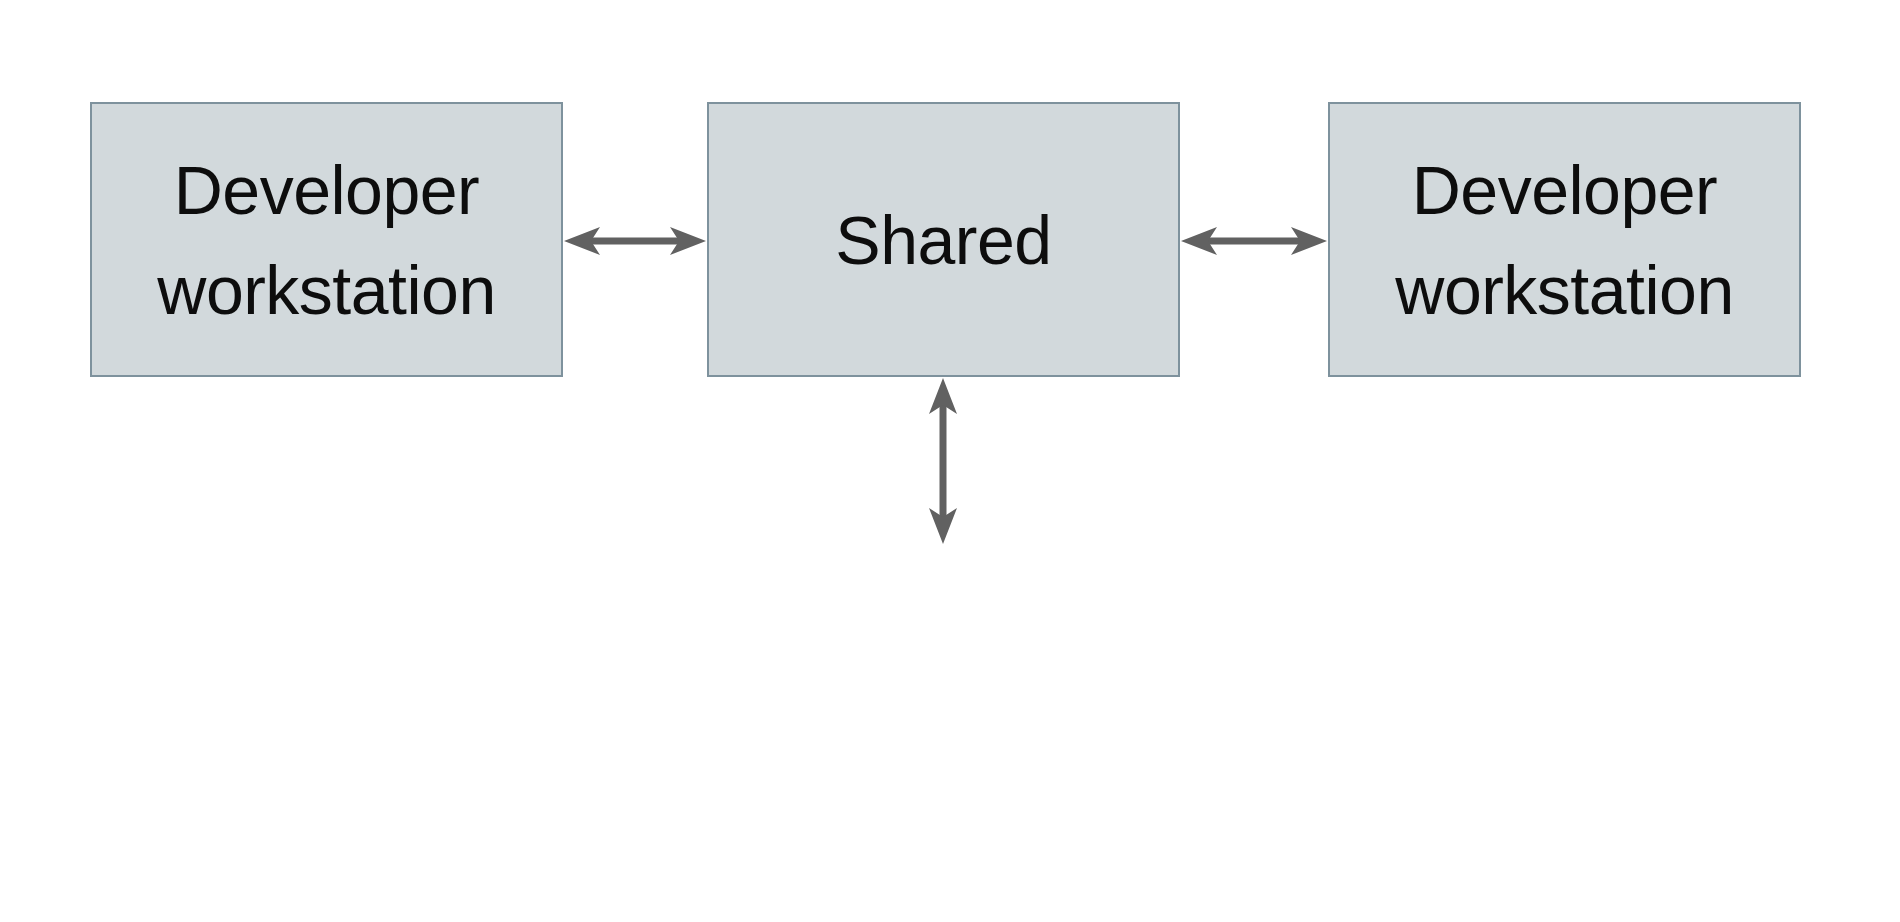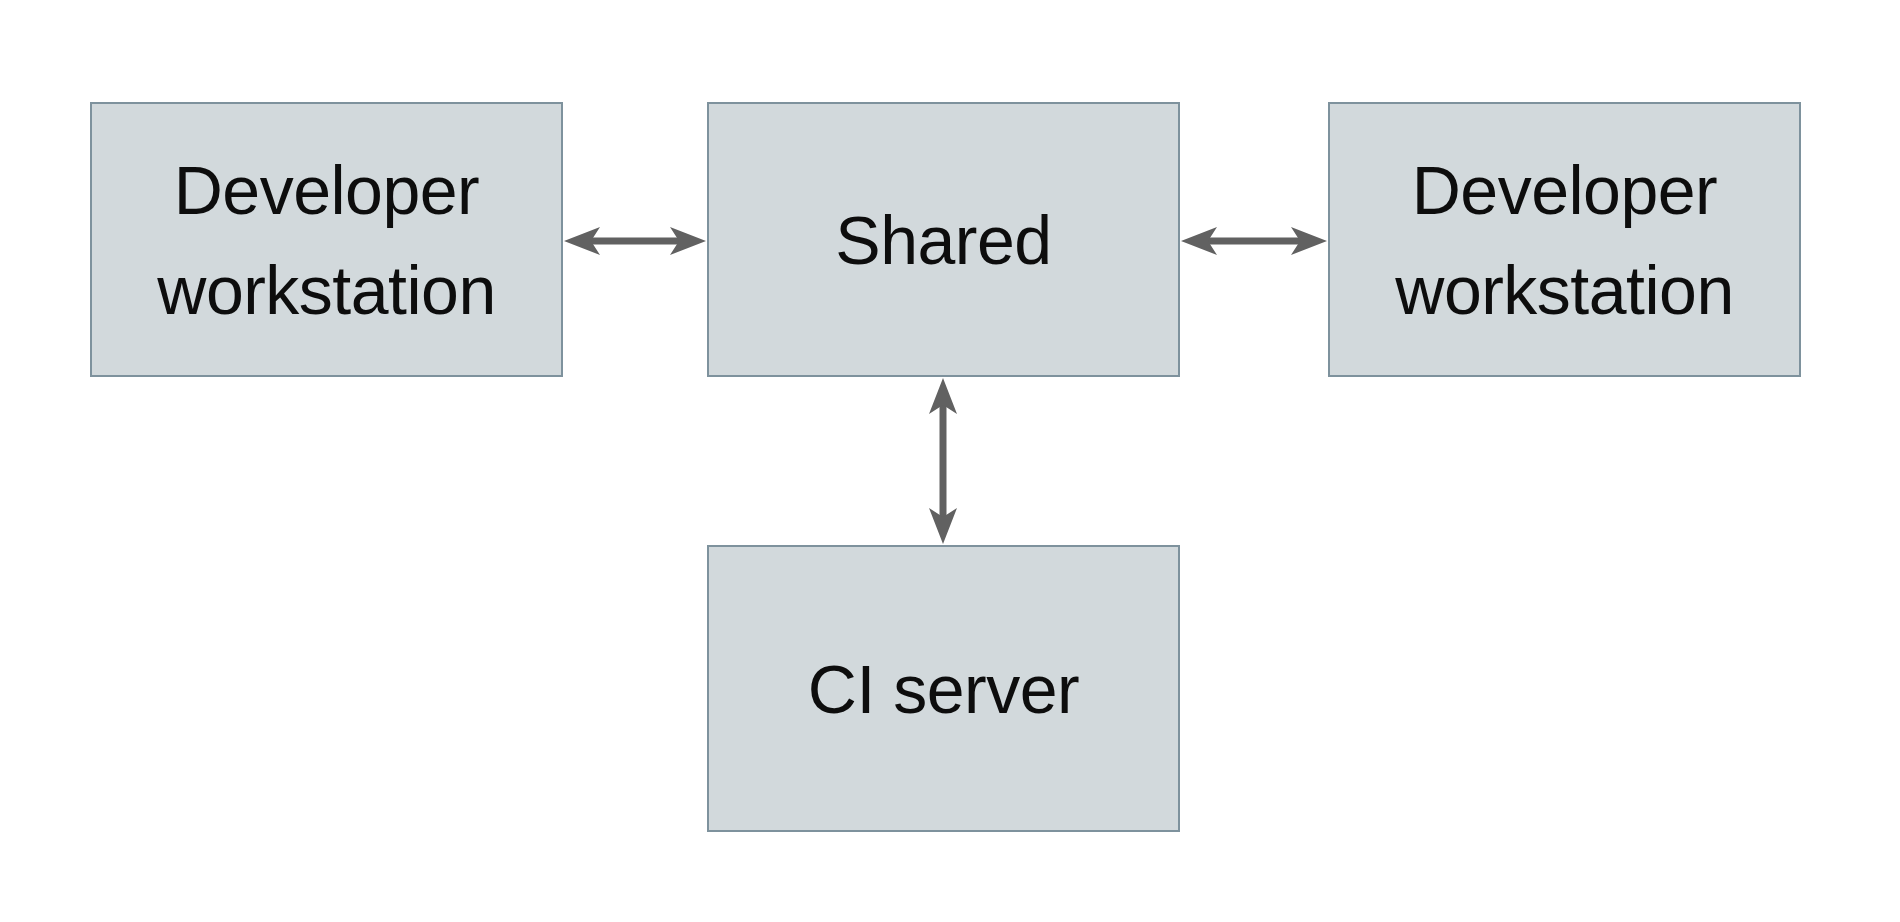--- a/index.html
+++ b/index.html
@@ -88,17 +88,14 @@
 
   <div class="node node-shared-cache">
     <span class="line">Shared</span>
   </div>
 
   <div class="node node-workstation-right">
     <span class="line">Developer</span>
     <span class="line">workstation</span>
   </div>
 
-  <div class="node node-ci-server">
-    <span class="line">CI server</span>
-  </div>
 
 </div>
 
 </body></html>

